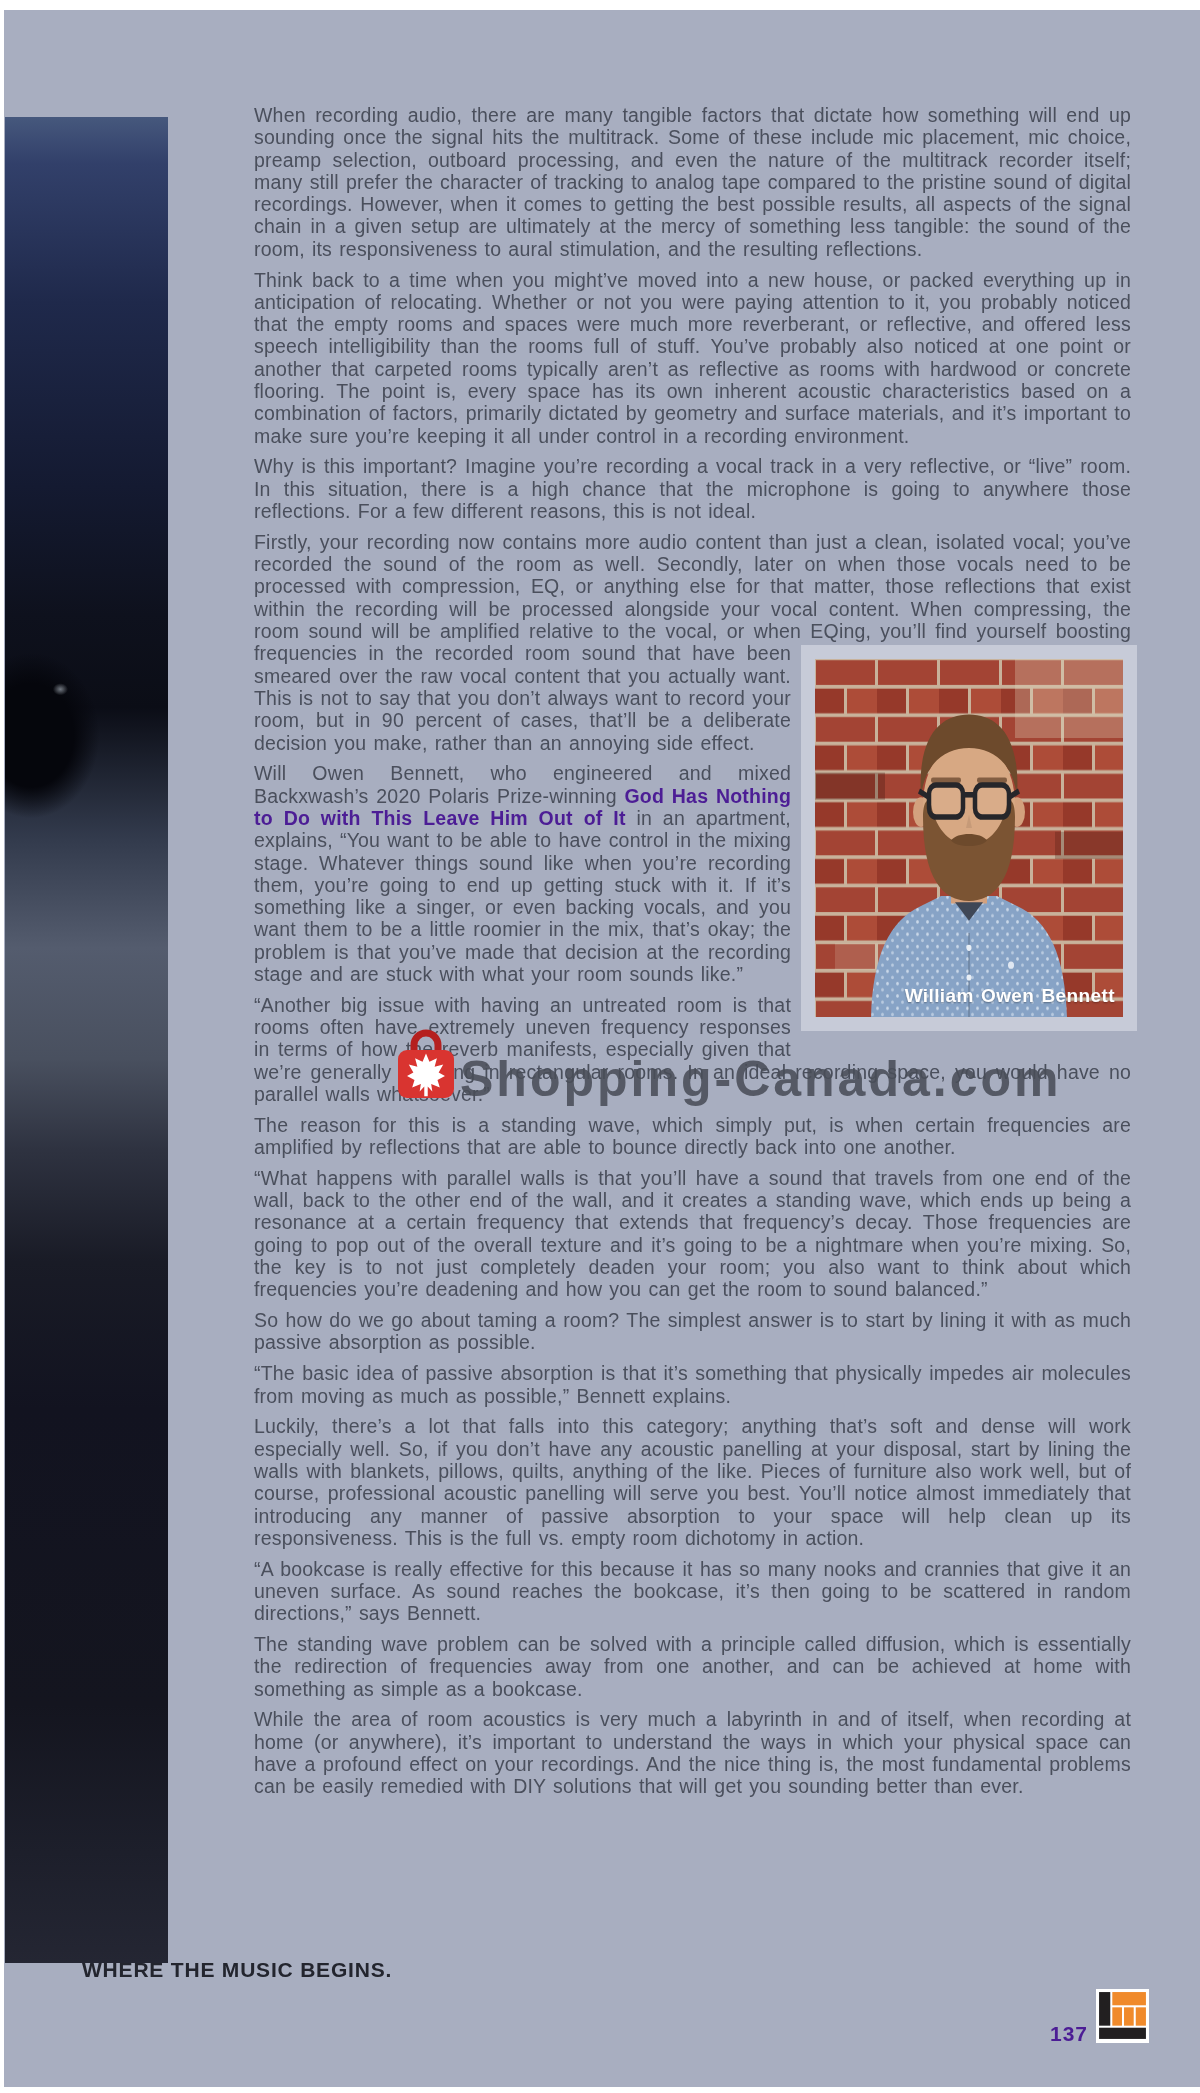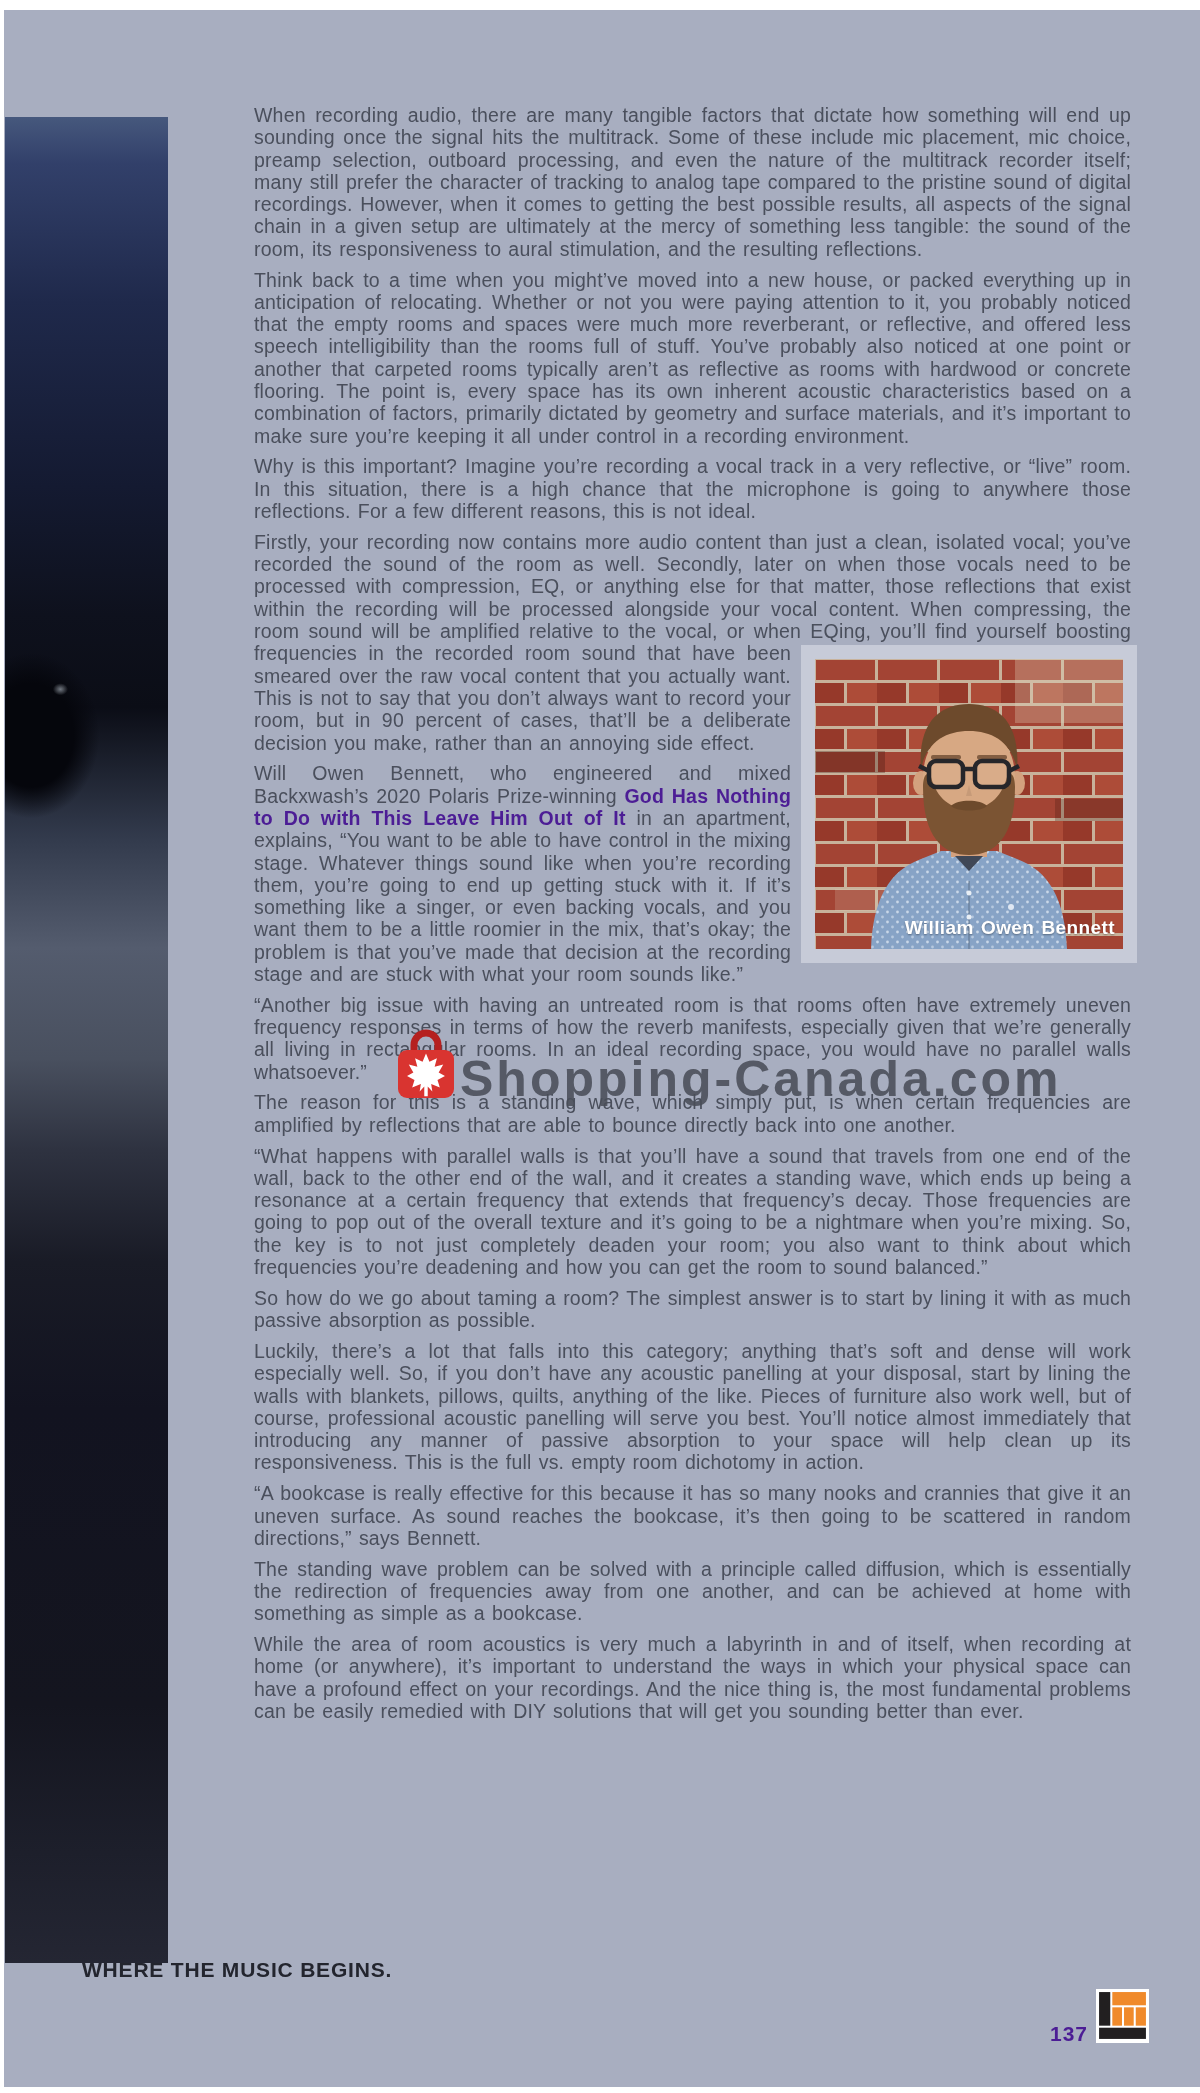--- a/index.html
+++ b/index.html
@@ -26,21 +26,21 @@
   
   .article{
     position:absolute;left:250px;top:94px;width:877px;
     font-size:19.5px;line-height:22.3px;color:#4a4f5c;
     text-align:justify;word-spacing:1.5px;letter-spacing:0.2px;
   }
   .article p{margin:0 0 8.5px 0;}
   .article .booktitle{font-weight:bold;color:#4c1d95;}
   .push{float:right;width:0;height:541px;}
   .photo-frame{
-    float:right;clear:right;width:336px;height:318px;
+    float:right;clear:right;width:336px;height:386px;
     margin:0 -6px 14px 10px;background:#c7cbd8;padding:14px;
     box-sizing:border-box;position:relative;
   }
   .photo-frame svg{display:block;width:100%;height:100%;}
   .photo-caption{
     position:absolute;right:22px;bottom:24px;color:#ffffff;
     font-weight:bold;font-size:19px;letter-spacing:0.4px;
     text-shadow:0 1px 2px rgba(0,0,0,0.35);
   }
   
@@ -133,20 +133,21 @@
     <p>Think back to a time when you might’ve moved into a new house, or packed everything up in anticipation of relocating. Whether or not you were paying attention to it, you probably noticed that the empty rooms and spaces were much more reverberant, or reflective, and offered less speech intelligibility than the rooms full of stuff. You’ve probably also noticed at one point or another that carpeted rooms typically aren’t as reflective as rooms with hardwood or concrete flooring. The point is, every space has its own inherent acoustic characteristics based on a combination of factors, primarily dictated by geometry and surface materials, and it’s important to make sure you’re keeping it all under control in a recording environment.</p>
     <p>Why is this important? Imagine you’re recording a vocal track in a very reflective, or “live” room. In this situation, there is a high chance that the microphone is going to anywhere those reflections. For a few different reasons, this is not ideal.</p>
     <p>Firstly, your recording now contains more audio content than just a clean, isolated vocal; you’ve recorded the sound of the room as well. Secondly, later on when those vocals need to be processed with compression, EQ, or anything else for that matter, those reflections that exist within the recording will be processed alongside your vocal content. When compressing, the room sound will be amplified relative to the vocal, or when EQing, you’ll find yourself boosting frequencies in the recorded room sound that have been smeared over the raw vocal content that you actually want. This is not to say that you don’t always want to record your room, but in 90 percent of cases, that’ll be a deliberate decision you make, rather than an annoying side effect.</p>
     <p>
       <span>Will Owen Bennett, who engineered and mixed Backxwash’s 2020 Polaris Prize-winning </span><span class="booktitle">God Has Nothing to Do with This Leave Him Out of It</span><span> in an apartment, explains, “You want to be able to have control in the mixing stage. Whatever things sound like when you’re recording them, you’re going to end up getting stuck with it. If it’s something like a singer, or even backing vocals, and you want them to be a little roomier in the mix, that’s okay; the problem is that you’ve made that decision at the recording stage and are stuck with what your room sounds like.”</span>
     </p>
     <p>“Another big issue with having an untreated room is that rooms often have extremely uneven frequency responses in terms of how the reverb manifests, especially given that we’re generally all living in rectangular rooms. In an ideal recording space, you would have no parallel walls whatsoever.”</p>
     <p>The reason for this is a standing wave, which simply put, is when certain frequencies are amplified by reflections that are able to bounce directly back into one another.</p>
     <p>“What happens with parallel walls is that you’ll have a sound that travels from one end of the wall, back to the other end of the wall, and it creates a standing wave, which ends up being a resonance at a certain frequency that extends that frequency’s decay. Those frequencies are going to pop out of the overall texture and it’s going to be a nightmare when you’re mixing. So, the key is to not just completely deaden your room; you also want to think about which frequencies you’re deadening and how you can get the room to sound balanced.”</p>
     <p>So how do we go about taming a room? The simplest answer is to start by lining it with as much passive absorption as possible.</p>
+    <p>“The basic idea of passive absorption is that it’s something that physically impedes air molecules from moving as much as possible,” Bennett explains.</p>
     <p>Luckily, there’s a lot that falls into this category; anything that’s soft and dense will work especially well. So, if you don’t have any acoustic panelling at your disposal, start by lining the walls with blankets, pillows, quilts, anything of the like. Pieces of furniture also work well, but of course, professional acoustic panelling will serve you best. You’ll notice almost immediately that introducing any manner of passive absorption to your space will help clean up its responsiveness. This is the full vs. empty room dichotomy in action.</p>
     <p>“A bookcase is really effective for this because it has so many nooks and crannies that give it an uneven surface. As sound reaches the bookcase, it’s then going to be scattered in random directions,” says Bennett.</p>
     <p>The standing wave problem can be solved with a principle called diffusion, which is essentially the redirection of frequencies away from one another, and can be achieved at home with something as simple as a bookcase.</p>
     <p>While the area of room acoustics is very much a labyrinth in and of itself, when recording at home (or anywhere), it’s important to understand the ways in which your physical space can have a profound effect on your recordings. And the nice thing is, the most fundamental problems can be easily remedied with DIY solutions that will get you sounding better than ever.</p>
   </div>
 
   <div class="watermark">
     <svg width="60" height="72" viewBox="0 0 60 72">
       <path d="M18 30 L18 17 A12 12 0 0 1 42 17 L42 30" fill="none" stroke="#b5201f" stroke-width="7"></path>
       <rect x="2" y="22" width="56" height="48" rx="9" fill="#d93430"></rect>

